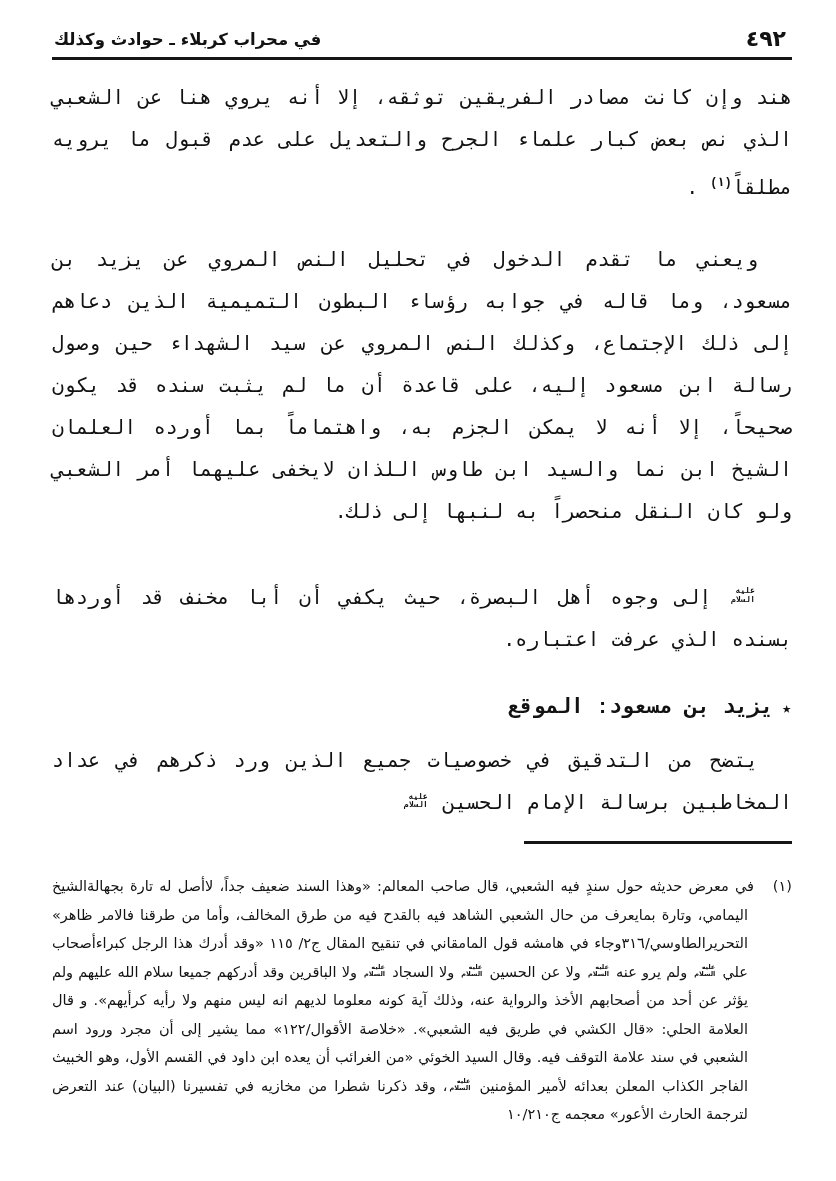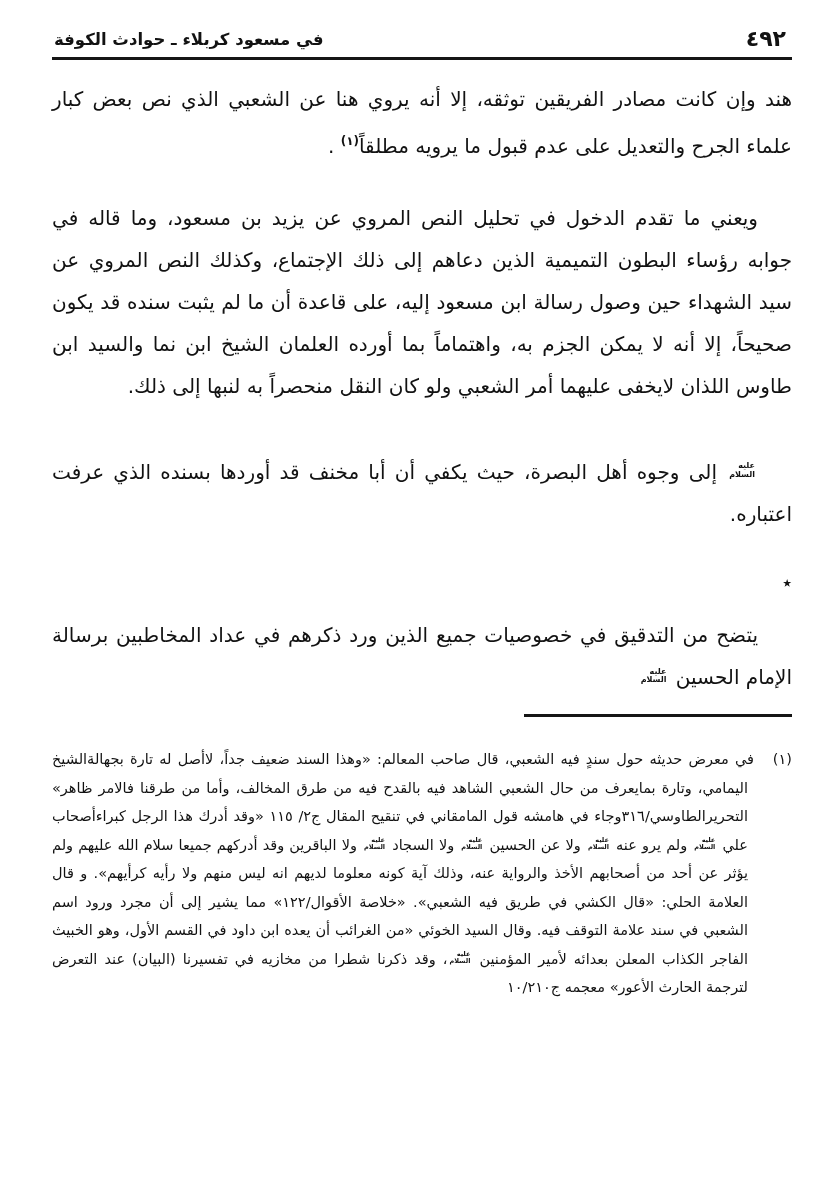--- a/index.html
+++ b/index.html
@@ -24,21 +24,21 @@
     border-bottom:3px solid #161616;
   }
   .page-number{
     font-size:22px;font-weight:700;letter-spacing:1px;
   }
   .header-title{
     font-size:16.5px;font-weight:700;
     padding-bottom:2px;
   }
   
-  .body-text{font-size:20px;line-height:42px;text-align:justify;}
+  .body-text{font-size:20px;line-height:42px;text-align:justify;font-family:Liberation Mono, monospace;}
   .para{margin:0;}
   .p1{margin-top:18px;}
   .p2{margin-top:30px;text-indent:34px;}
   .p3{margin-top:44px;text-indent:34px;}
   .p4{margin-top:14px;text-indent:34px;}
   .fnref{
     font-size:12px;vertical-align:8px;font-weight:600;letter-spacing:-1px;
   }
   .heading{
     margin-top:30px;
@@ -72,36 +72,37 @@
   }
   .footnote .hon{font-size:6.5px;margin:0 2px;transform:translateY(-2px);}
 </style>
 </head>
 <body>
 
 <div class="page">
 
   <div class="header">
     <span class="page-number">٤٩٢</span>
-    <span class="header-title">في مسعود كربلاء ـ حوادث الكوفة</span>
+    <span class="header-title">في محراب كربلاء ـ حوادث وكذلك</span>
   </div>
 
   <div class="body-text">
 
     <p class="para p1"><span>هند وإن كانت مصادر الفريقين توثقه، إلا أنه يروي هنا عن الشعبي الذي نص بعض كبار علماء الجرح والتعديل على عدم قبول ما يرويه مطلقاً</span><span class="fnref">(١)</span><span> .</span></p>
 
     <p class="para p2">ويعني ما تقدم الدخول في تحليل النص المروي عن يزيد بن مسعود، وما قاله في جوابه رؤساء البطون التميمية الذين دعاهم إلى ذلك الإجتماع، وكذلك النص المروي عن سيد الشهداء حين وصول رسالة ابن مسعود إليه، على قاعدة أن ما لم يثبت سنده قد يكون صحيحاً، إلا أنه لا يمكن الجزم به، واهتماماً بما أورده العلمان الشيخ ابن نما والسيد ابن طاوس اللذان لايخفى عليهما أمر الشعبي ولو كان النقل منحصراً به لنبها إلى ذلك.</p>
 
     <p class="para p3"><span class="hon">
           <span>عليه</span>
           <span>السلام</span>
         </span><span> إلى وجوه أهل البصرة، حيث يكفي أن أبا مخنف قد أوردها بسنده الذي عرفت اعتباره.</span></p>
 
     <h2 class="heading">
       <span class="heading-star">٭</span>
+      <span>يزيد بن مسعود: الموقع</span>
     </h2>
 
     <p class="para p4"><span>يتضح من التدقيق في خصوصيات جميع الذين ورد ذكرهم في عداد المخاطبين برسالة الإمام الحسين </span><span class="hon">
           <span>عليه</span>
           <span>السلام</span>
         </span></p>
 
   </div>
 
   <div class="footnote-rule"></div>

